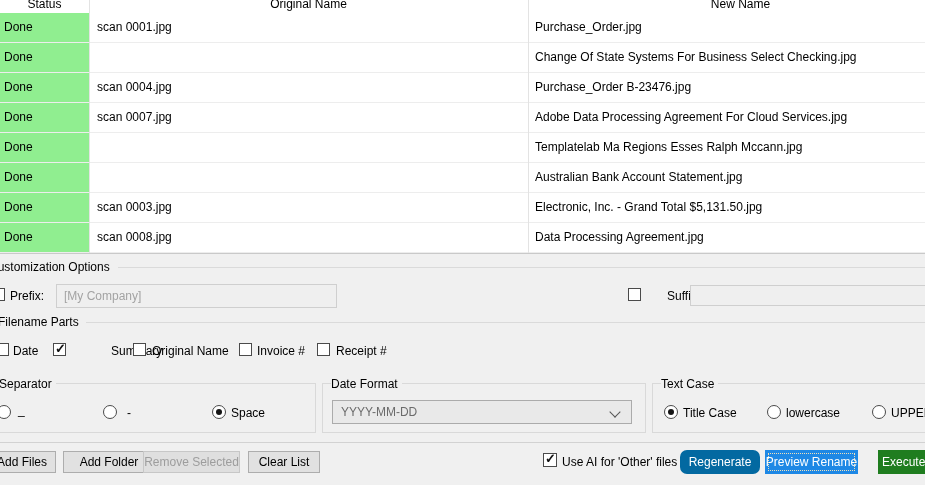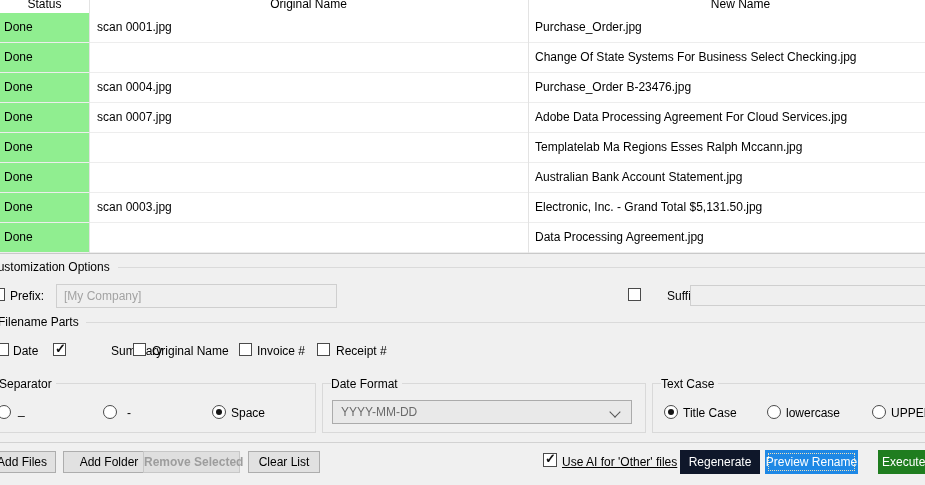--- a/index.html
+++ b/index.html
@@ -34,24 +34,24 @@
   .input { box-sizing:border-box; border:1px solid #cfcfcf; background:#efefef; color:#555;
            padding:0 7px; font:12px "Liberation Sans", sans-serif; }
   .input::placeholder { color:#a3a3a3; opacity:1; }
 
   .dropdown { box-sizing:border-box; border:1px solid #ababab; background:#e9e9e9; color:#6b6b6b;
               line-height:22px; padding-left:8px; }
   .chev { right:12px; top:7px; width:7px; height:7px; border-right:1px solid #555; border-bottom:1px solid #555; transform:rotate(45deg); }
 
   .btn { box-sizing:border-box; border:1px solid #adadad; background:#e1e1e1; color:#000;
          height:22px; line-height:20px; text-align:center; white-space:nowrap; }
-  .btn.disabled { color:#9d9d9d; border-color:#c7c7c7; background:#dfdfdf;font-weight:bold; }
+  .btn.disabled { color:#9d9d9d; border-color:#c7c7c7; background:#dfdfdf; }
 
   .cbtn { box-sizing:border-box; height:24px; line-height:24px; text-align:center; color:#fff; white-space:nowrap; }
-  .btn-regenerate { background:#0f172a; }
+  .btn-regenerate { background:#0369a1;border-radius:7px; }
   .btn-preview { background:#1E88E5; outline:1px dotted #efe0b8; outline-offset:-4px; }
   .btn-execute { background:#1F7D1F; }
 
   .divider { height:1px; background:#d2d2d2; }
 </style>
 </head>
 <body>
 
 <div class="abs table-area">
   <span class="abs hcell" style="left:0; width:89px;">Status</span>
@@ -85,20 +85,21 @@
     <div class="abs cell-status" style="background: rgb(144, 238, 144);">Done</div>
     <span class="abs cell-new">Australian Bank Account Statement.jpg</span>
   </div>
       <div class="abs row" style="top: 193px;">
     <div class="abs cell-status" style="background: rgb(144, 238, 144);">Done</div>
     <span class="abs cell-orig">scan 0003.jpg</span>
     <span class="abs cell-new">Electronic, Inc. - Grand Total $5,131.50.jpg</span>
   </div>
       <div class="abs row" style="top: 223px;">
     <div class="abs cell-status" style="background: rgb(144, 238, 144);">Done</div>
+    <span class="abs cell-orig">scan 0008.jpg</span>
     <span class="abs cell-new">Data Processing Agreement.jpg</span>
   </div>
     </div>
   <div class="abs vline" style="left:89px;"></div>
   <div class="abs vline" style="left:528px;"></div>
 </div>
 
 <span class="abs grp-label" style="left:-11px; top:260px;">Customization Options</span>
 <div class="abs grp-line" style="left:118px; top:267px; width:807px;"></div>
 
@@ -160,17 +161,17 @@
 <span class="abs lbl" style="left:891px; top:406px;">UPPERCASE</span>
 
 <div class="abs divider" style="left:0; top:442px; width:925px;"></div>
 
 <div class="abs btn" style="left:-12px; top:451px; width:68px;">Add Files</div>
 <div class="abs btn" style="left:63px; top:451px; width:92px;">Add Folder</div>
 <div class="abs btn disabled" style="left:143px; top:451px; width:97px;">Remove Selected</div>
 <div class="abs btn" style="left:248px; top:451px; width:72px;">Clear List</div>
 
 <span class="abs cb on" style="left:543px; top:453px; width:14px; height:14px;"></span>
-<span class="abs lbl" style="left:562px; top:455px;text-decoration:underline;">Use AI for 'Other' files</span>
+<span class="abs lbl" style="left:562px; top:455px;">Use AI for 'Other' files</span>
 
 <div class="abs cbtn btn-regenerate" style="left:680px; top:450px; width:80px;">Regenerate</div>
 <div class="abs cbtn btn-preview" style="left:765px; top:450px; width:93px;">Preview Rename</div>
 <div class="abs cbtn btn-execute" style="left:878px; top:450px; width:100px;">Execute Rename</div>
 
 </body></html>

